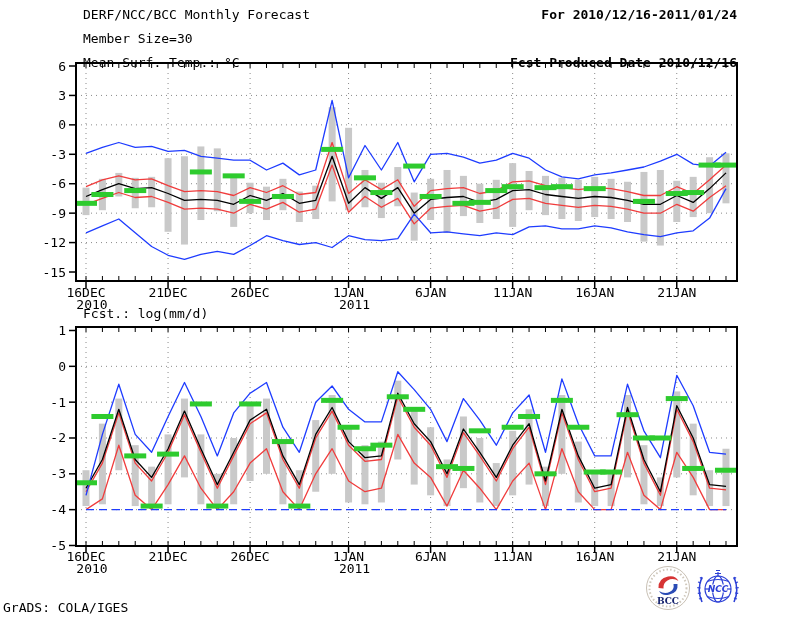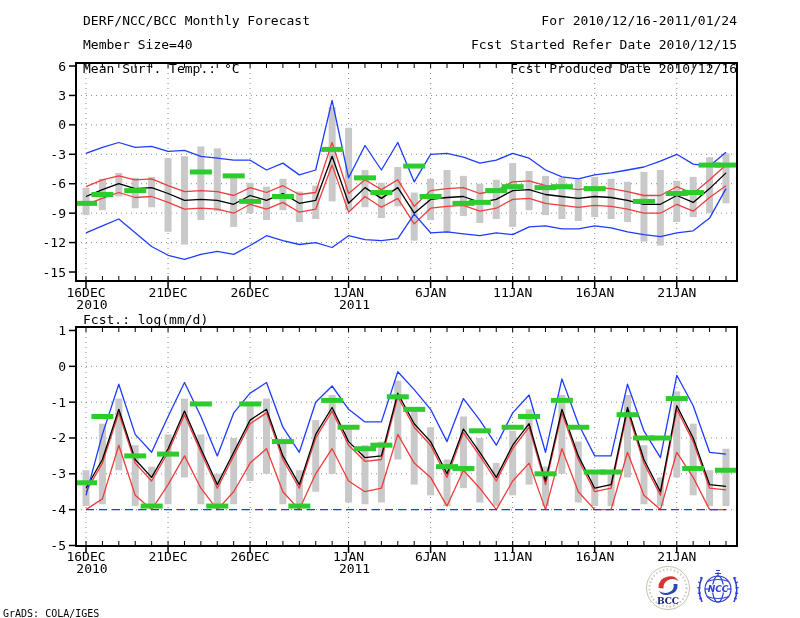--- a/index.html
+++ b/index.html
@@ -1,32 +1,31 @@
 <!DOCTYPE html>
 <html><head>
 <meta charset="utf-8">
 <style>
   html,body{margin:0;padding:0;background:#e8e8e8;}
   .page{position:relative;width:800px;height:618px;background:#ffffff;overflow:hidden;
         font-family:"DejaVu Sans Mono",monospace;color:#000;}
-  .txt{position:absolute;font-size:13px;line-height:14px;white-space:pre;letter-spacing:0px;margin-top:6px;}
-  .right{right:63px;text-align:right;}
-  .small{font-size:10px;}
+  .txt{position:absolute;font-size:13px;line-height:14px;white-space:pre;letter-spacing:0px;}
+  .right{right:63px;text-align:right;font-weight:bold;}
+  .small{font-size:13px;}
   svg{position:absolute;left:0;top:0;}
   .logo{position:absolute;}
 </style>
 </head>
 <body>
 
 <div class="page">
 
   <div class="txt" style="left:83px;top:8px">DERF/NCC/BCC Monthly Forecast</div>
   <div class="txt right" style="top:8px">For 2010/12/16-2011/01/24</div>
-  <div class="txt" style="left:83px;top:32px">Member Size=40</div>
-  <div class="txt right" style="top:32px">Fcst Started Refer Date 2010/12/15</div>
+  <div class="txt" style="left:83px;top:32px">Member Size=30</div>
   <div class="txt" style="left:83px;top:56px">Mean Surf. Temp.: °C</div>
   <div class="txt right" style="top:56px">Fcst Produced Date 2010/12/16</div>
 
   <div class="txt" style="left:83px;top:307px">Fcst.: log(mm/d)</div>
 
   <svg id="charts" width="800" height="618">
       <g>
         <line x1="76" x2="737" y1="95.43" y2="95.43" stroke="#8a8a8a" stroke-width="1" stroke-dasharray="1,4"></line>
         <line x1="76" x2="737" y1="124.86" y2="124.86" stroke="#8a8a8a" stroke-width="1" stroke-dasharray="1,4"></line>
         <line x1="76" x2="737" y1="154.29000000000002" y2="154.29000000000002" stroke="#8a8a8a" stroke-width="1" stroke-dasharray="1,4"></line>

